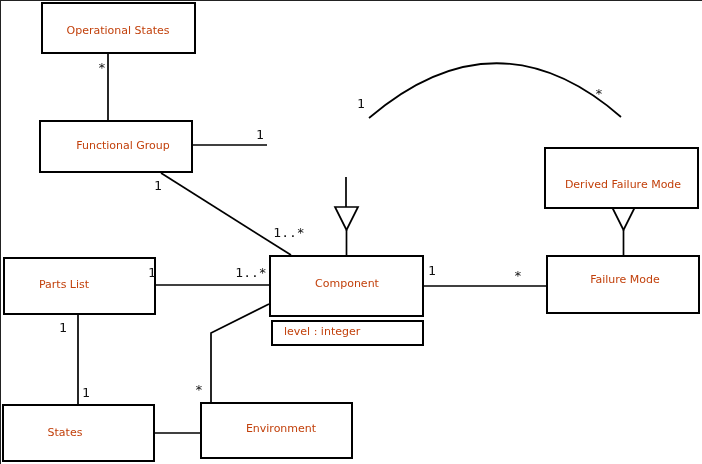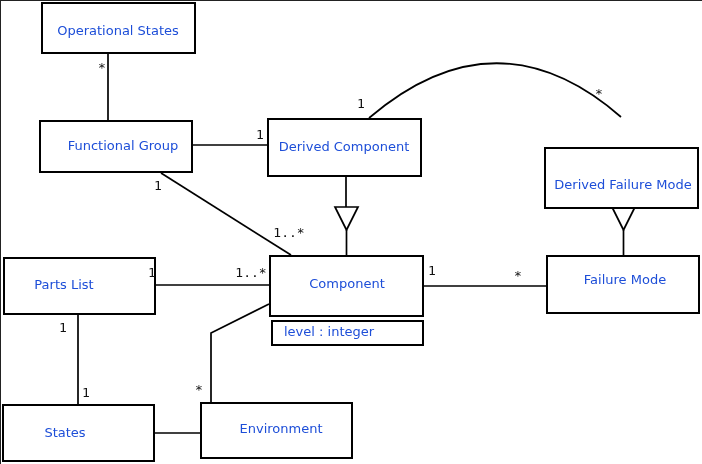--- a/index.html
+++ b/index.html
@@ -11,21 +11,21 @@
   }
   #edge-layer { position:absolute; left:0; top:0; width:702px; height:464px; z-index:1; }
   #edge-layer path { fill:none; stroke:#000; stroke-width:1.7px; }
   #edge-layer polygon { fill:#ffffff; stroke:#000; stroke-width:1.7px; stroke-linejoin:miter; }
   .node {
     position:absolute; border:2px solid #000; background:#ffffff;
     box-sizing:border-box; z-index:2;
   }
   .node-label {
     position:absolute; transform:translate(-50%,-50%);
-    font-size:13px; line-height:1.1; color:#1d4ed8; white-space:nowrap;
+    font-size:11px; line-height:1.1; color:#c2410c; white-space:nowrap;
   }
   .node-label.align-left { transform:translate(0,-50%); }
   .mult {
     position:absolute; transform:translate(-50%,-50%); z-index:3;
     font-family:"DejaVu Sans Mono","Liberation Mono",monospace;
     font-size:13px; line-height:1; color:#111; white-space:nowrap;
   }
 </style>
 </head>
 <body>
@@ -44,23 +44,20 @@
       <path d="M622,178 L622,206 M622.5,229 L622.5,254"></path>
       <path d="M368,117 Q496,8 620,116"></path>
       <polygon points="334,206 357,206 345.5,229"></polygon>
       <polygon points="611,206 634,206 622.5,229"></polygon>
     </svg>
 <div class="node" style="left: 40px; top: 1px; width: 155px; height: 52px;">
       <span class="node-label" style="left: 75px; top: 27px;">Operational States</span>
     </div>
     <div class="node" style="left: 38px; top: 119px; width: 154px; height: 53px;">
       <span class="node-label" style="left: 82px; top: 24px;">Functional Group</span>
-    </div>
-    <div class="node" style="left: 266px; top: 117px; width: 155px; height: 59px;">
-      <span class="node-label" style="left: 75px; top: 27px;">Derived Component</span>
     </div>
     <div class="node" style="left: 543px; top: 116px; width: 155px; height: 62px; margin-top: 30px;">
       <span class="node-label" style="left: 77px; top: 36px;">Derived Failure Mode</span>
     </div>
     <div class="node" style="left: 2px; top: 256px; width: 153px; height: 58px; padding-left: 32px;">
       <span class="node-label" style="left: 59px; top: 26px;">Parts List</span>
     </div>
     <div class="node" style="left: 268px; top: 254px; width: 155px; height: 62px;">
       <span class="node-label" style="left: 76px; top: 27px;">Component</span>
     </div>

